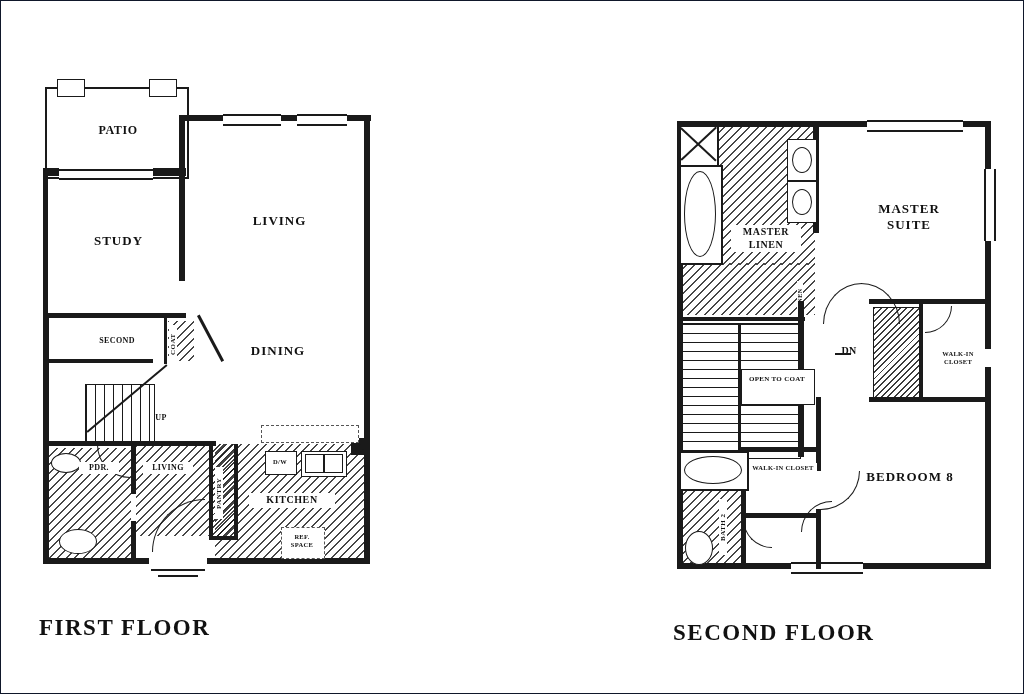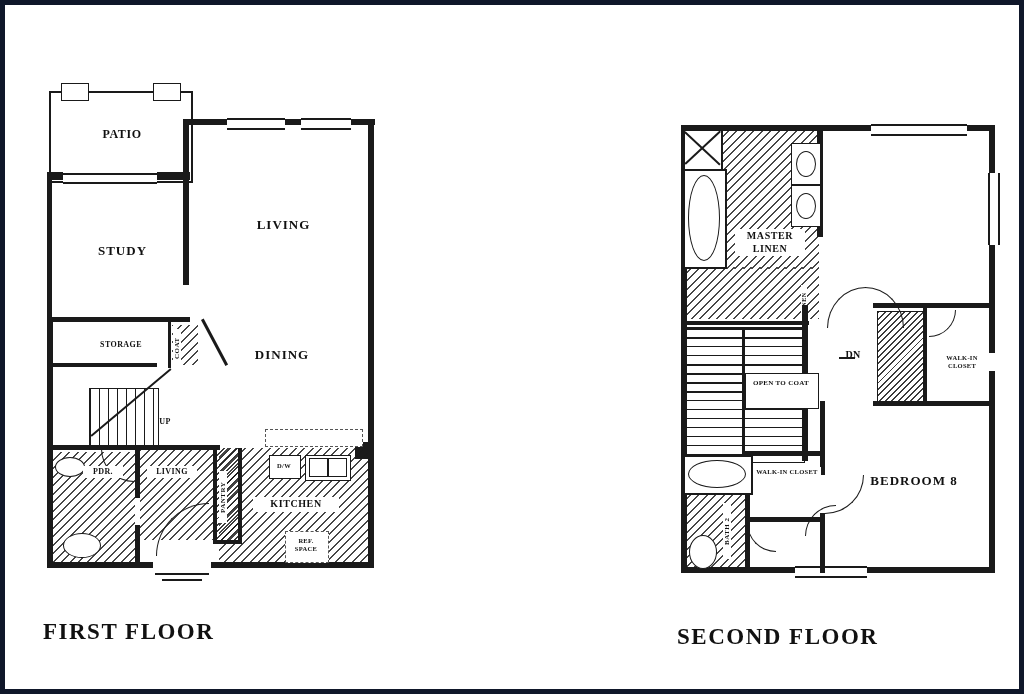--- a/index.html
+++ b/index.html
@@ -1,18 +1,18 @@
 <!DOCTYPE html>
 <html><head>
 <meta charset="utf-8">
 <style>
   html,body{margin:0;padding:0;background:#e8e8e8;}
   .page{
     position:relative;width:1024px;height:694px;margin:0 auto;
-    background:#ffffff;border:5px solid #0f172a;box-sizing:border-box;
+    background:#ffffff;border:1px solid #0f172a;box-sizing:border-box;
     font-family:"Liberation Serif","DejaVu Serif",serif;color:#111;
     overflow:hidden;
   }
   .abs{position:absolute;box-sizing:border-box;}
   .wall{position:absolute;background:#1a1a1a;}
   .thinline{position:absolute;background:#1a1a1a;}
   .hatch{
     position:absolute;
     background:repeating-linear-gradient(135deg,rgba(25,25,25,.8) 0 1.4px,transparent 1.4px 6px);
   }
@@ -114,24 +114,24 @@
 
     <div class="dashedbox" style="left:260px;top:424px;width:96px;height:16px;"></div>
     <div class="fixture" style="left:264px;top:450px;width:30px;height:22px;border-width:1.5px;"></div>
     <div class="lbl xs" style="left:264px;top:457px;width:30px;">D/W</div>
     <div class="fixture" style="left:300px;top:450px;width:44px;height:24px;border-width:1.5px;"></div>
     <div class="fixture" style="left:304px;top:453px;width:17px;height:17px;border-width:1px;"></div>
     <div class="fixture" style="left:323px;top:453px;width:17px;height:17px;border-width:1px;"></div>
     <div class="dashedbox" style="left:280px;top:526px;width:42px;height:30px;"></div>
     <div class="lbl xs" style="left:282px;top:532px;width:38px;">REF. SPACE</div>
 
-    <div class="lbl big" style="left:70px;top:238px;width:95px;">STUDY</div>
+    <div class="lbl big" style="left:70px;top:232px;width:95px;">STUDY</div>
     <div class="lbl big" style="left:236px;top:212px;width:85px;">LIVING</div>
     <div class="lbl big" style="left:232px;top:342px;width:90px;">DINING</div>
-    <div class="lbl sm chip" style="left:84px;top:334px;width:58px;">STORAGE</div>
+    <div class="lbl sm chip" style="left:84px;top:334px;width:58px;">SECOND</div>
     <div class="vlbl" style="left:168px;top:324px;height:38px;font-size:7px;">COAT</div>
     <div class="lbl sm chip" style="left:78px;top:461px;width:34px;">PDR.</div>
     <div class="lbl sm chip" style="left:142px;top:461px;width:44px;">LIVING</div>
     <div class="vlbl" style="left:214px;top:466px;height:52px;font-size:7px;">PANTRY</div>
     <div class="lbl mid chip" style="left:248px;top:492px;width:80px;">KITCHEN</div>
   </div>
 
   <div class="abs" style="left:512px;top:0;width:512px;height:694px;">
 
     <div class="wall" style="left:164px;top:120px;width:314px;height:6px;"></div>
@@ -150,20 +150,21 @@
     <div class="fixture" style="left:166px;top:164px;width:40px;height:96px;border-width:2px;"></div>
     <div class="oval" style="left:171px;top:170px;width:30px;height:84px;border-width:1.5px;"></div>
     <div class="wall" style="left:300px;top:120px;width:6px;height:112px;"></div>
     <div class="fixture" style="left:274px;top:138px;width:28px;height:40px;border-width:1.5px;"></div>
     <div class="oval" style="left:279px;top:146px;width:18px;height:24px;border-width:1.5px;"></div>
     <div class="fixture" style="left:274px;top:180px;width:28px;height:40px;border-width:1.5px;"></div>
     <div class="oval" style="left:279px;top:188px;width:18px;height:24px;border-width:1.5px;"></div>
     <div class="lbl mid chip" style="left:218px;top:224px;width:64px;">MASTER LINEN</div>
     <div class="vlbl" style="left:284px;top:280px;height:36px;font-size:6px;">LINEN</div>
 
+    <div class="lbl big" style="left:352px;top:200px;width:88px;">MASTER SUITE</div>
     <div class="arc arc-tl" style="left:310px;top:282px;width:38px;height:40px;"></div>
     <div class="arc arc-tr" style="left:348px;top:282px;width:38px;height:40px;"></div>
 
     <div class="wall" style="left:164px;top:316px;width:128px;height:4px;"></div>
     <div class="stairs-h" style="left:168px;top:322px;width:118px;height:134px;"></div>
     <div class="thinline" style="left:225px;top:322px;width:3px;height:134px;"></div>
     <div class="wall" style="left:285px;top:300px;width:6px;height:156px;"></div>
     <div class="fixture" style="left:228px;top:368px;width:72px;height:34px;border-width:1.5px;"></div>
     <div class="lbl xs" style="left:230px;top:374px;width:68px;font-size:7px;">OPEN TO COAT</div>
     <div class="lbl sm" style="left:324px;top:344px;width:24px;font-size:10px;">DN</div>

